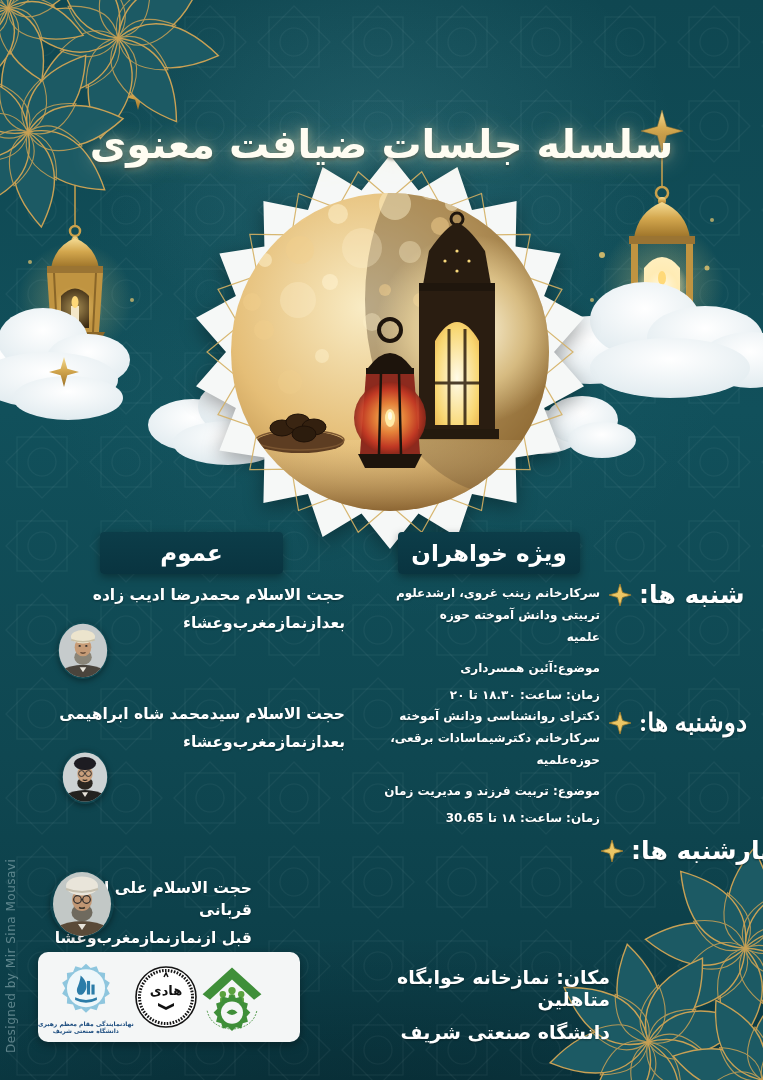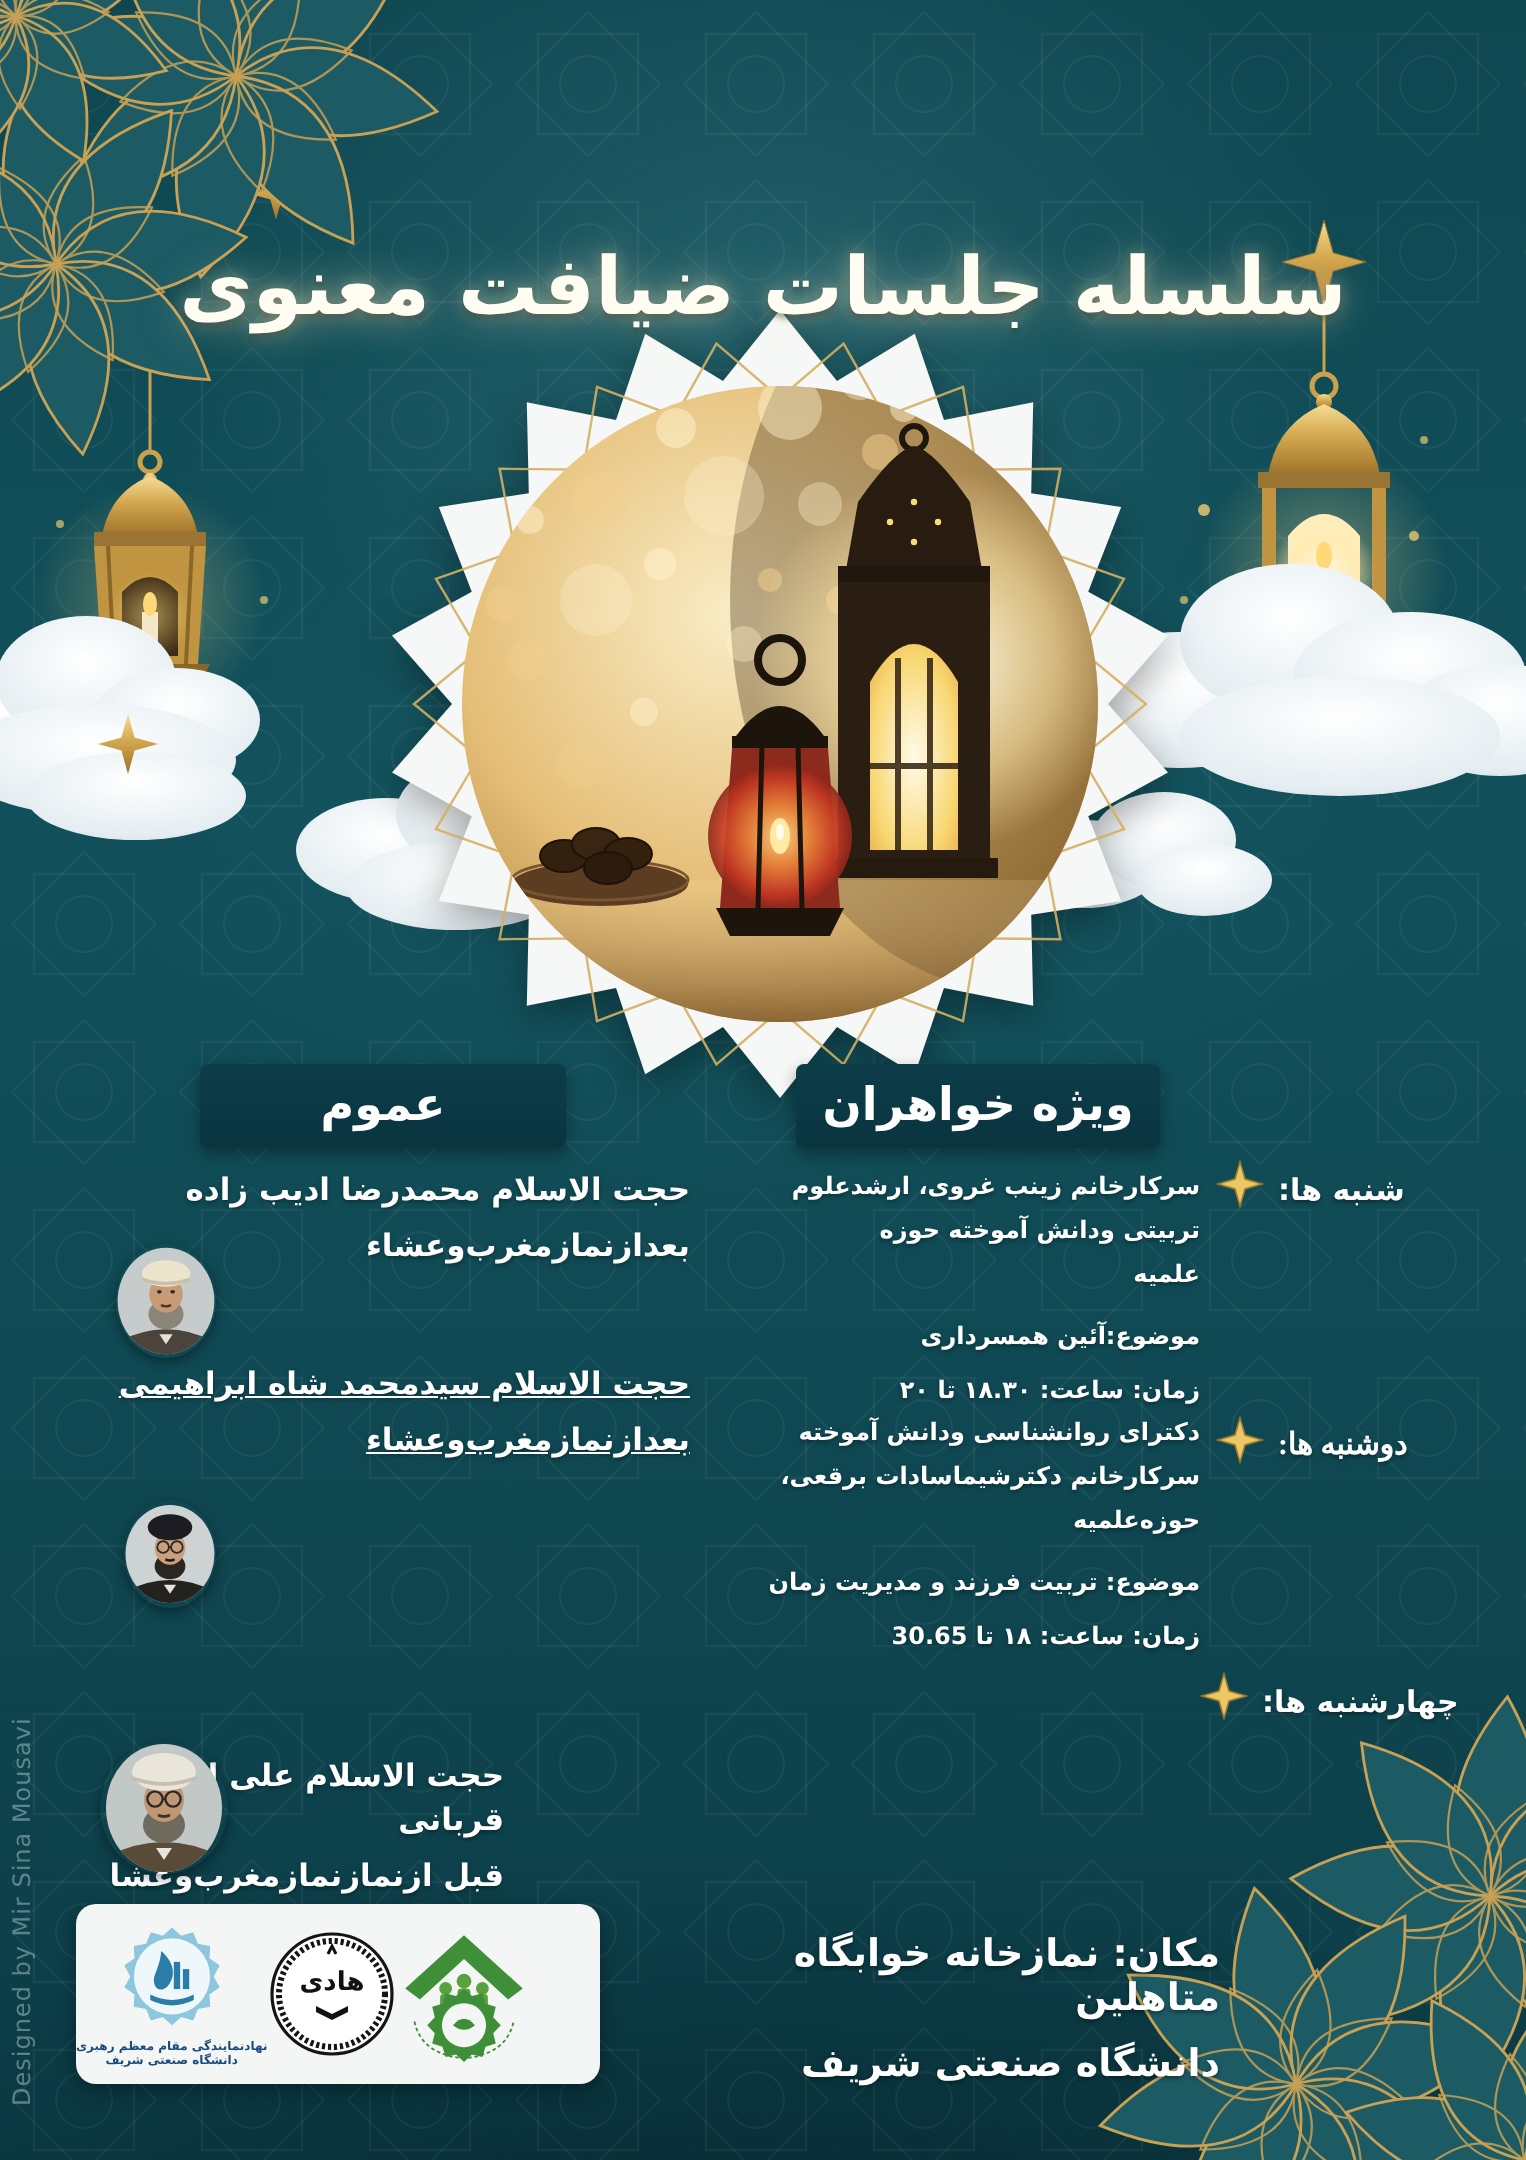--- a/index.html
+++ b/index.html
@@ -20,22 +20,22 @@
     z-index:6;
   }
   .hdr{
     position:absolute;top:532px;height:42px;background:linear-gradient(180deg,#0c3d49,#093440);
     color:#fff;font-size:23px;font-weight:700;display:flex;align-items:center;justify-content:center;
     border-radius:4px;box-shadow:0 3px 8px rgba(0,0,0,.35);z-index:6;direction:rtl;
   }
   .hdr-public{left:100px;width:183px;}
   .hdr-sisters{left:398px;width:182px;}
   .day{
-    position:absolute;display:flex;align-items:flex-end;gap:7px;z-index:6;
-    color:#fff;font-size:15px;font-weight:700;text-shadow:0 1px 2px rgba(0,0,0,.4);
+    position:absolute;display:flex;align-items:center;gap:7px;z-index:6;
+    color:#fff;font-size:25px;font-weight:700;text-shadow:0 1px 2px rgba(0,0,0,.4);
   }
   .day .lbl{direction:rtl;white-space:nowrap;}
   .day0{left:608px;top:580px;}
   .day1{left:608px;top:708px;font-family:Liberation Serif, serif;}
   .day2{left:600px;top:836px;}
   .session{
     position:absolute;width:272px;right:163px;direction:rtl;text-align:right;
     color:#fff;font-size:12px;font-weight:700;line-height:22px;z-index:6;
     text-shadow:0 1px 2px rgba(0,0,0,.35);
   }
@@ -43,21 +43,21 @@
   .session .time{margin-top:5px;}
   .s-sat{top:582px;}
   .s-mon{top:705px;}
   .speaker{
     position:absolute;direction:rtl;text-align:right;color:#fff;
     font-size:15.5px;font-weight:700;line-height:22px;z-index:6;
     text-shadow:0 1px 2px rgba(0,0,0,.35);
   }
   .speaker .sched{margin-top:6px;}
   .sp1{left:55px;width:290px;top:584px;}
-  .sp2{left:55px;width:290px;top:681px;text-decoration:underline;}
+  .sp2{left:55px;width:290px;top:703px;}
   .sp3{left:20px;width:232px;top:877px;}
   .avatar{position:absolute;z-index:6;border-radius:50%;overflow:hidden;box-shadow:0 2px 6px rgba(0,0,0,.4);}
   .av1{left:58px;top:622px;width:50px;height:57px;}
   .av2{left:62px;top:750px;width:46px;height:54px;}
   .av3{left:50px;top:871px;width:64px;height:66px;}
   .logo-panel{
     position:absolute;left:38px;top:952px;width:262px;height:90px;background:#f4f6f6;
     border-radius:10px;display:flex;align-items:center;justify-content:flex-start;
     box-shadow:0 3px 10px rgba(0,0,0,.35);z-index:6;
   }

